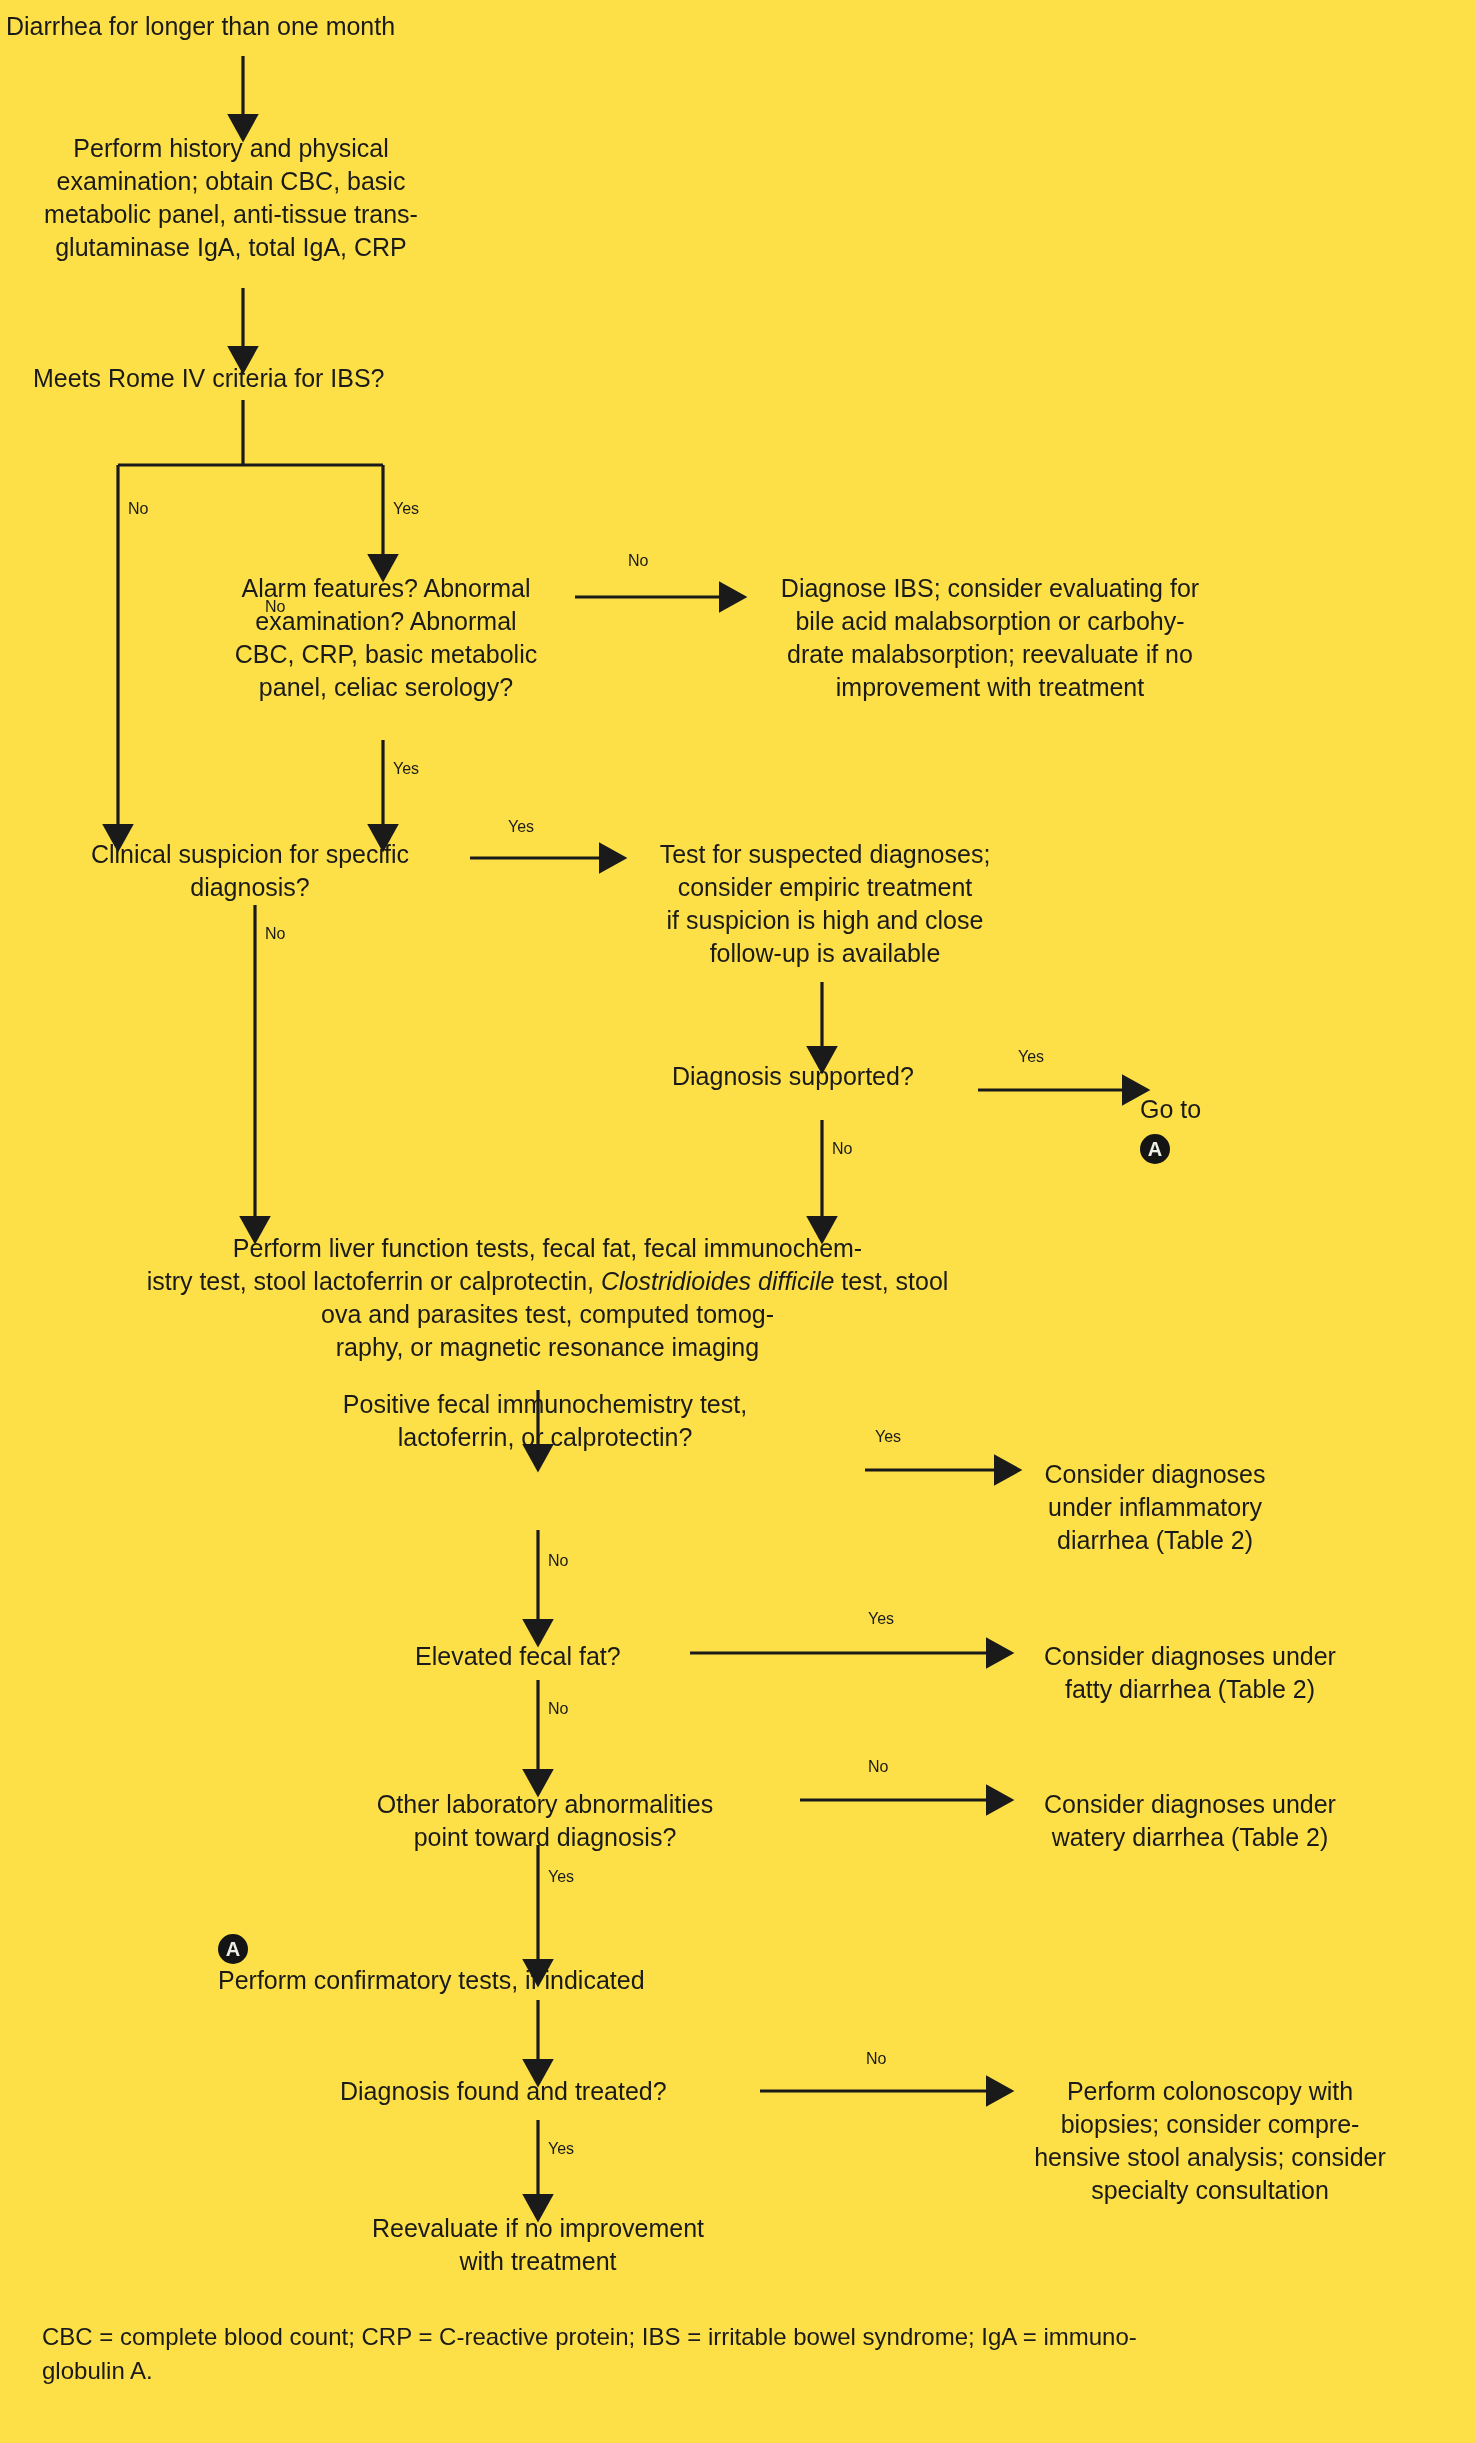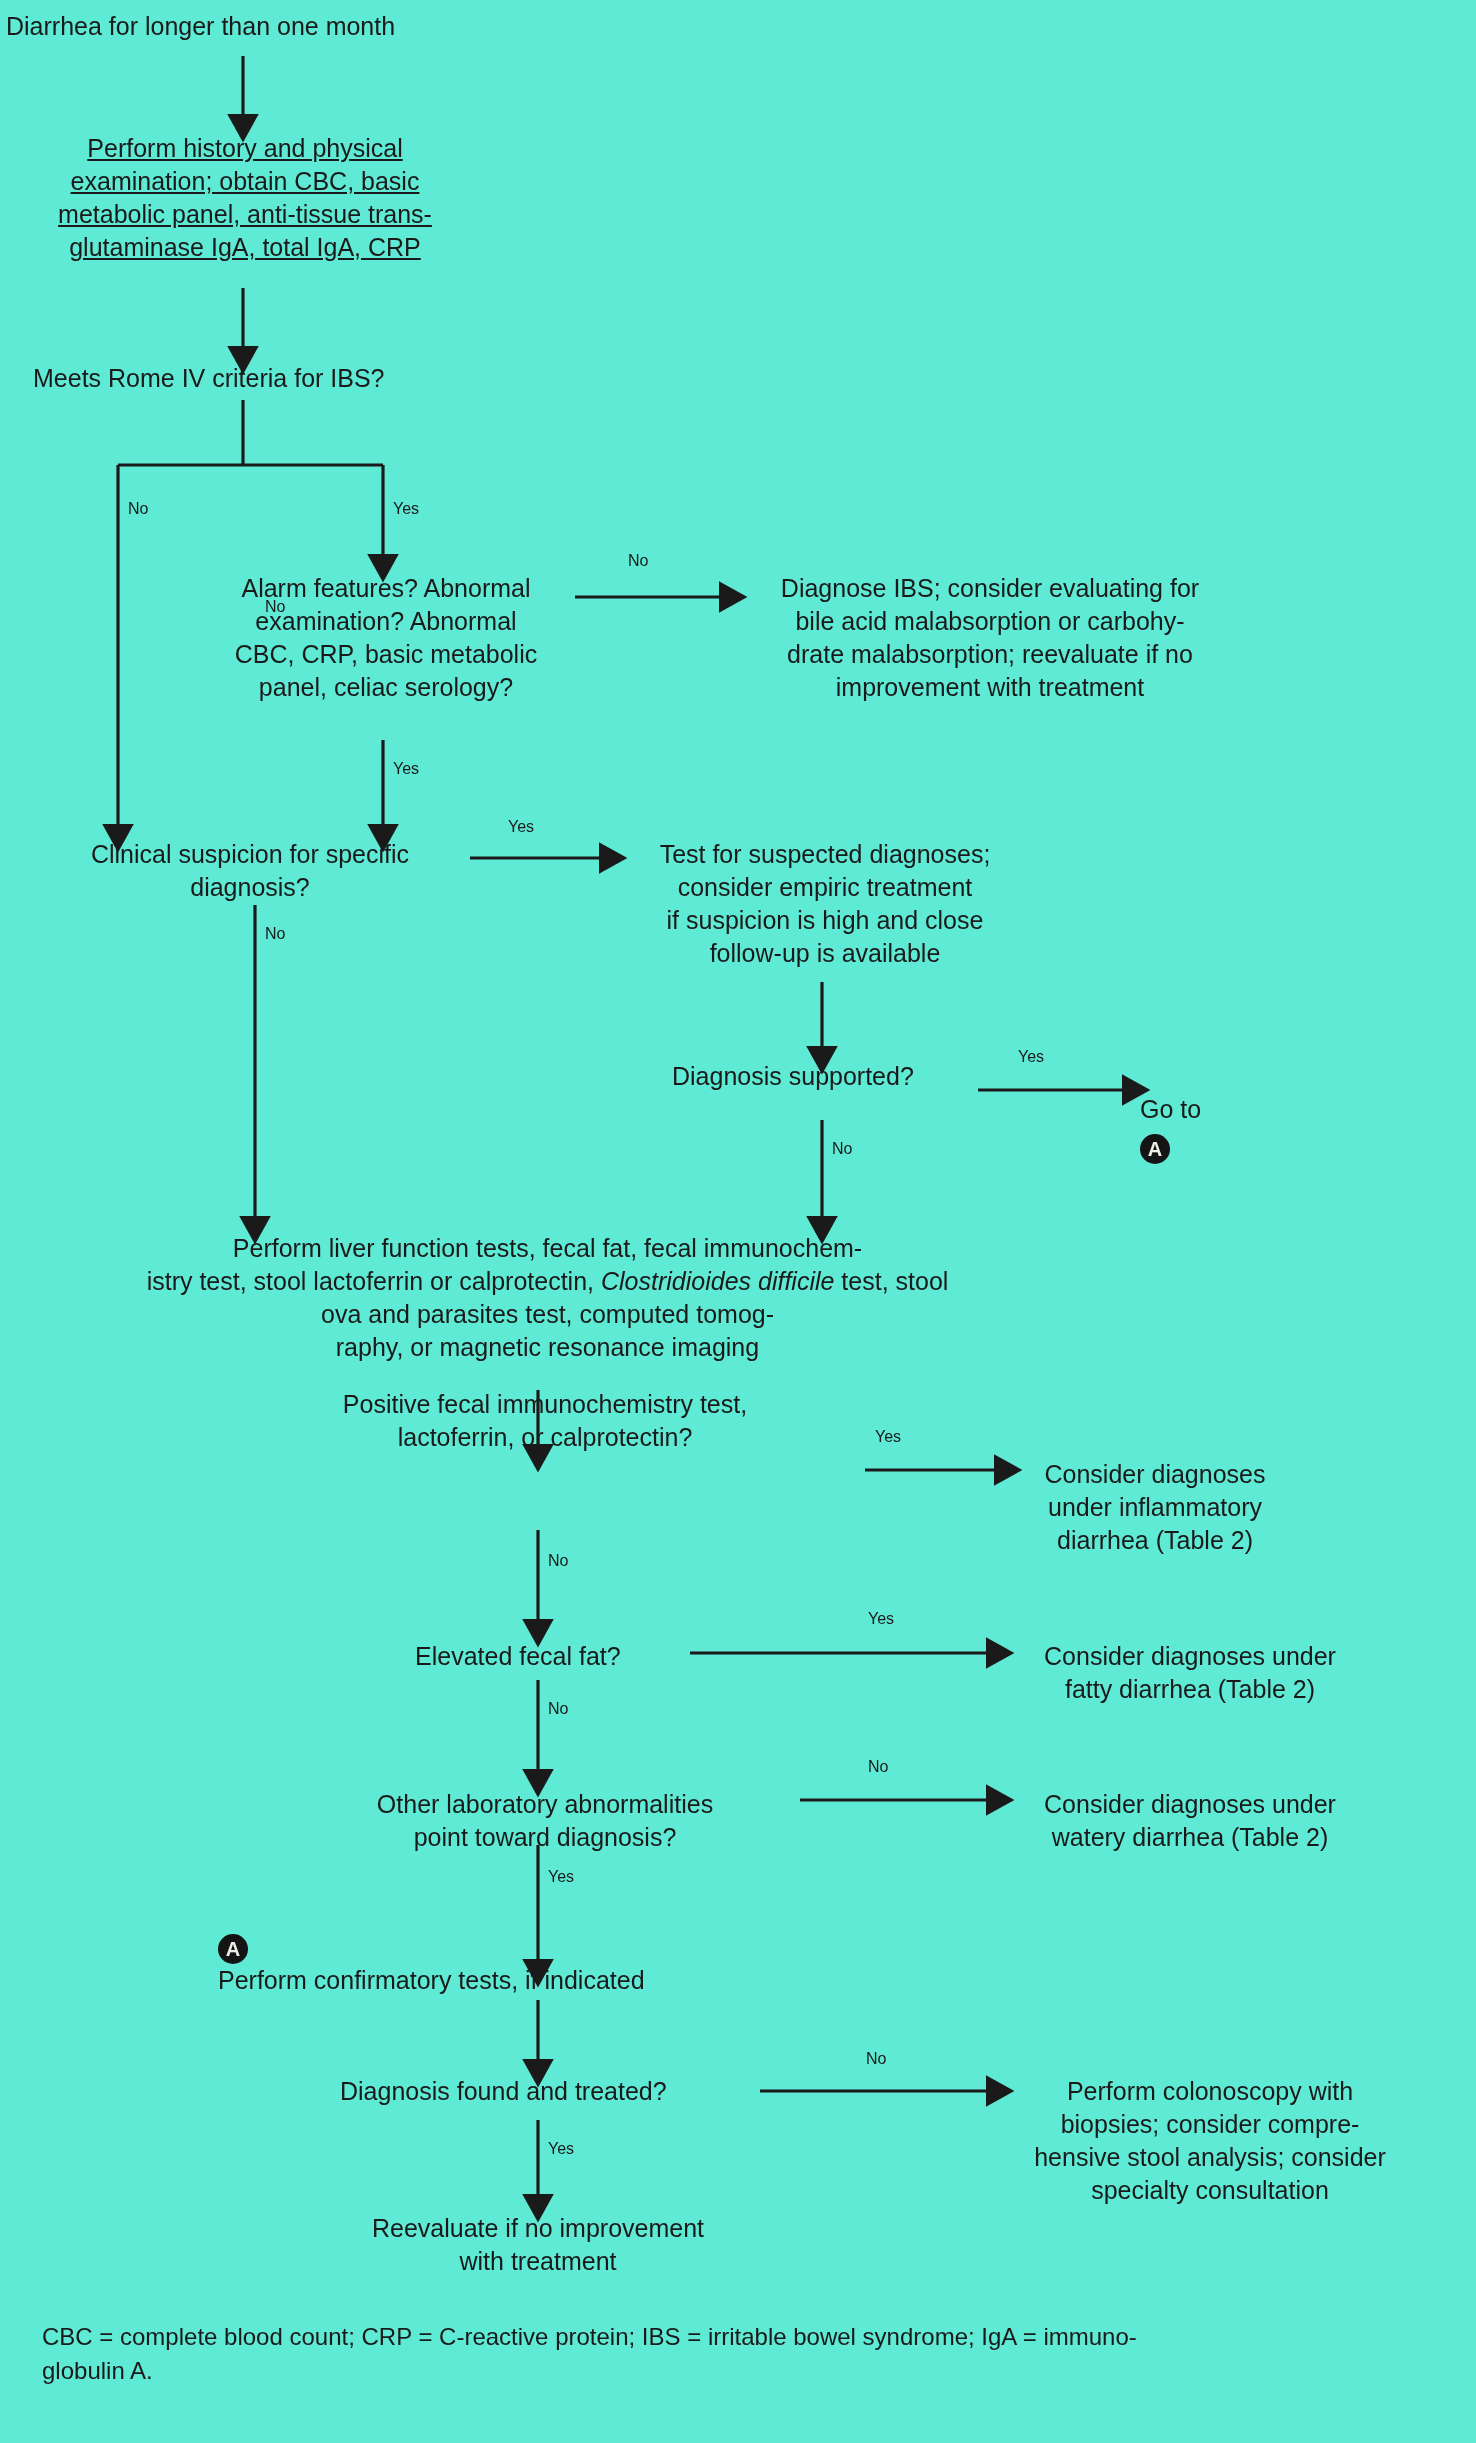--- a/index.html
+++ b/index.html
@@ -5,21 +5,21 @@
   html,body{margin:0;padding:0;}
   body{
     background:#eeeee6;
     font-family:"Liberation Sans","DejaVu Sans",sans-serif;
     color:#1a1a1a;
   }
   #page{
     position:relative;
     width:1476px;
     height:2443px;
-    background:#5eead4;
+    background:#fde047;
     overflow:hidden;
   }
   .node{
     position:absolute;
     font-size:25px;
     line-height:1.32;
     color:#1a1a1a;
     white-space:pre-line;
   }
   .c{text-align:center;}
@@ -112,21 +112,21 @@
       <line x1="538" y1="2000" x2="538" y2="2065" marker-end="url(#ah)"></line>
 
       <line x1="760" y1="2091" x2="992" y2="2091" marker-end="url(#ah)"></line>
 
       <line x1="538" y1="2120" x2="538" y2="2200" marker-end="url(#ah)"></line>
     </g>
   </svg>
 
   <div class="node l" style="left:6px;top:10px;width:520px;">Diarrhea for longer than one month</div>
 
-  <div class="node c" style="left:30px;top:132px;width:430px;text-decoration:underline;">Perform history and physical
+  <div class="node c" style="left:16px;top:132px;width:430px;">Perform history and physical
 examination; obtain CBC, basic
 metabolic panel, anti-tissue trans-
 glutaminase IgA, total IgA, CRP</div>
 
   <div class="node l" style="left:33px;top:362px;width:480px;">Meets Rome IV criteria for IBS?</div>
 
   <div class="node c" style="left:176px;top:572px;width:420px;">Alarm features? Abnormal
 examination? Abnormal
 CBC, CRP, basic metabolic
 panel, celiac serology?</div>

